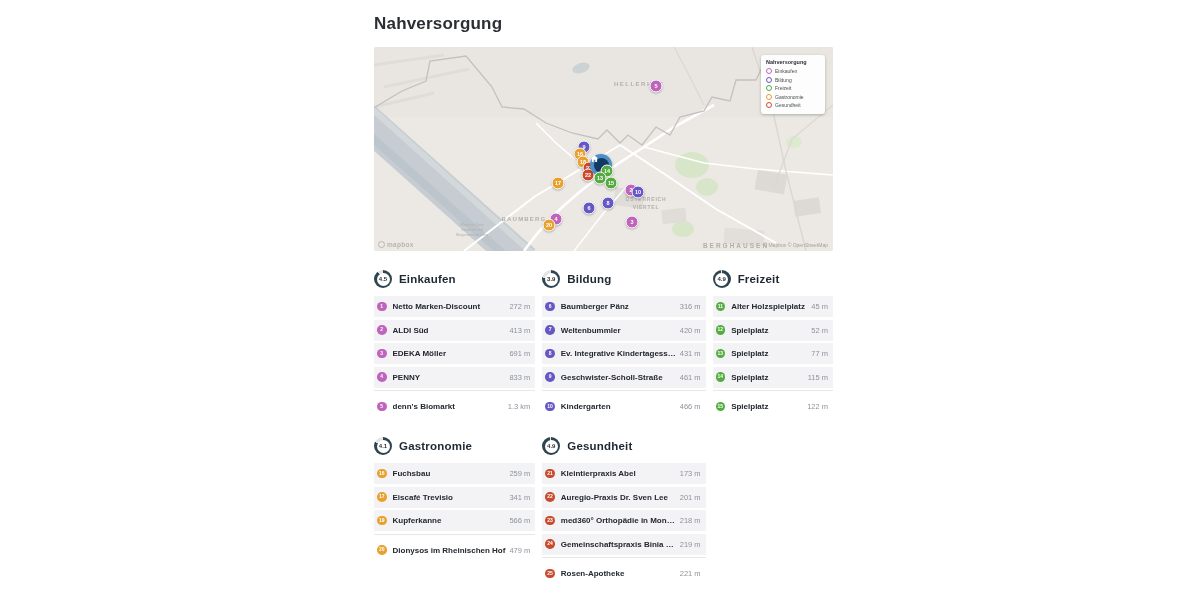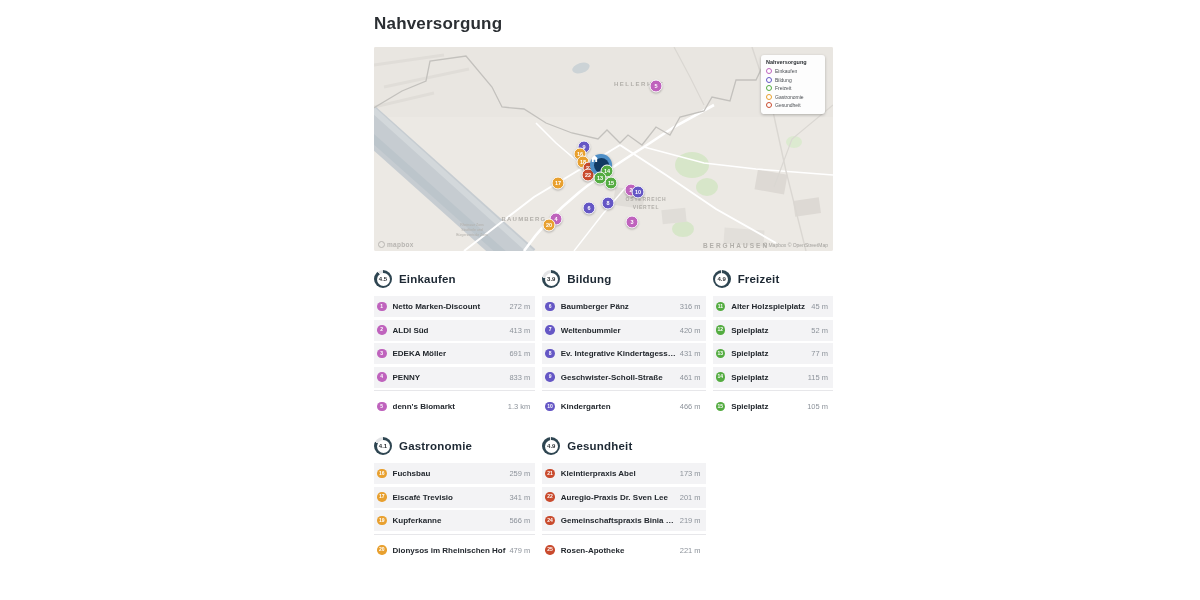--- a/index.html
+++ b/index.html
@@ -284,21 +284,21 @@
             <span class="poi-dist">77 m</span>
           </div>
           <div class="poi-row">
             <span class="poi-num" style="background: rgb(84, 172, 65);">14</span>
             <span class="poi-name">Spielplatz</span>
             <span class="poi-dist">115 m</span>
           </div>
           <div class="poi-row">
             <span class="poi-num" style="background: rgb(84, 172, 65);">15</span>
             <span class="poi-name">Spielplatz</span>
-            <span class="poi-dist">105 m</span>
+            <span class="poi-dist">122 m</span>
           </div>
         </div>
       </section>
       <section>
         <div class="section-header">
           <div class="score-badge" style="background: conic-gradient(rgb(46, 69, 81) 295.2deg, rgb(227, 228, 230) 0deg);">
             <div class="inner">4.1</div>
           </div>
           <div class="section-title">Gastronomie</div>
         </div>
@@ -337,20 +337,25 @@
             <span class="poi-num" style="background: rgb(201, 75, 46);">21</span>
             <span class="poi-name">Kleintierpraxis Abel</span>
             <span class="poi-dist">173 m</span>
           </div>
           <div class="poi-row">
             <span class="poi-num" style="background: rgb(201, 75, 46);">22</span>
             <span class="poi-name">Auregio-Praxis Dr. Sven Lee</span>
             <span class="poi-dist">201 m</span>
           </div>
           <div class="poi-row">
+            <span class="poi-num" style="background: rgb(201, 75, 46);">23</span>
+            <span class="poi-name">med360° Orthopädie in Mon…</span>
+            <span class="poi-dist">218 m</span>
+          </div>
+          <div class="poi-row">
             <span class="poi-num" style="background: rgb(201, 75, 46);">24</span>
             <span class="poi-name">Gemeinschaftspraxis Binia …</span>
             <span class="poi-dist">219 m</span>
           </div>
           <div class="poi-row">
             <span class="poi-num" style="background: rgb(201, 75, 46);">25</span>
             <span class="poi-name">Rosen-Apotheke</span>
             <span class="poi-dist">221 m</span>
           </div>
         </div>

